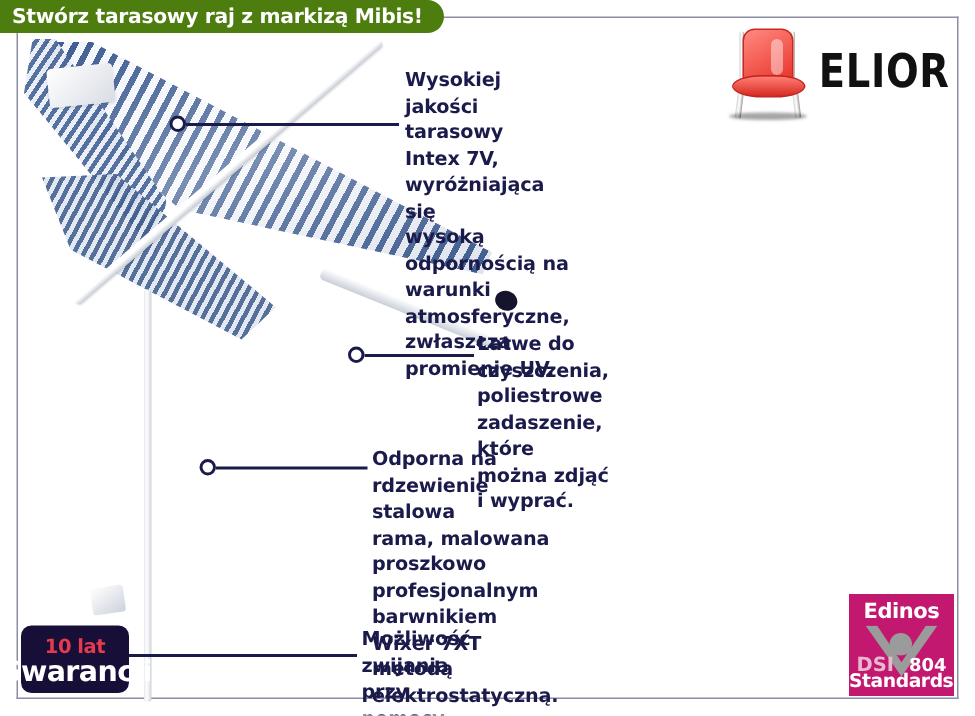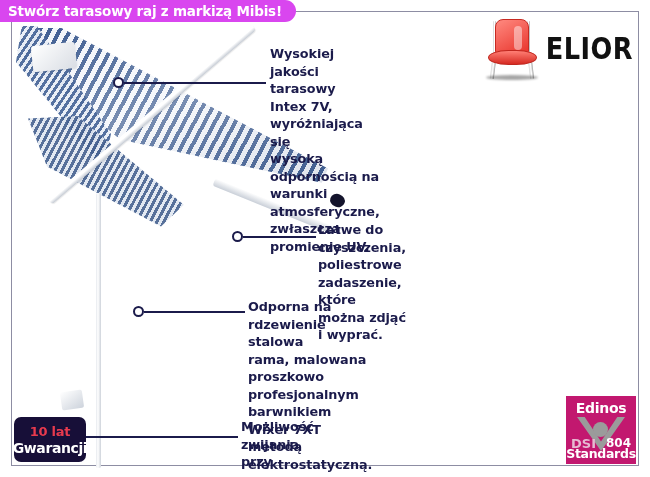--- a/index.html
+++ b/index.html
@@ -19,21 +19,21 @@
   .frame-line{position:absolute;background:#8d8da3;}
   .frame-top{left:11px;top:11px;width:628px;height:1px;}
   .frame-right{left:638px;top:11px;width:1px;height:455px;}
   .frame-bottom{left:11px;top:465px;width:628px;height:1px;}
   .frame-left{left:11px;top:11px;width:1px;height:455px;}
 
   
   .title-bar{
     position:absolute;left:0;top:0;
     height:22px;
-    background:#d946ef;
+    background:#4d7c0f;
     border-radius:0 11px 11px 0;
     padding:0 14px 0 8px;
     display:flex;align-items:center;
     z-index:40;
   }
   .title-bar span{
     color:#ffffff;
     font-size:13.5px;
     font-weight:bold;
     letter-spacing:-0.2px;
@@ -198,21 +198,21 @@
     background:#170f38;
     border-radius:7px;
     display:flex;flex-direction:column;align-items:center;justify-content:center;
     z-index:36;
   }
   .warranty .years{
     color:#e83a4e;font-size:13px;font-weight:bold;line-height:18px;
     letter-spacing:-0.3px;
   }
   .warranty .label{
-    color:#ffffff;font-size:14px;font-weight:bold;line-height:15px;
+    color:#ffffff;font-size:19px;font-weight:bold;line-height:15px;
     letter-spacing:-0.4px;
   }
 
   
   .edinos{
     position:absolute;left:566px;top:396px;width:70px;height:68px;
     background:#c2186f;
     z-index:36;
     overflow:hidden;
   }
@@ -231,21 +231,21 @@
   }
   .edinos .dsi{
     position:absolute;left:5px;top:40px;
     color:#e6b9d1;font-size:13px;font-weight:bold;
   }
   .edinos .num{
     position:absolute;right:5px;top:40px;
     color:#ffffff;font-size:12px;font-weight:bold;
   }
   .edinos .std{
-    position:absolute;bottom:3px;left:0;right:0;text-align:center;
+    position:absolute;bottom:3px;left:0;right:0;text-align:left;
     color:#ffffff;font-size:12.5px;font-weight:bold;letter-spacing:-0.3px;
   }
 </style>
 </head>
 <body>
 
 <div id="infographic">
 
   <div class="frame-line frame-top"></div>
   <div class="frame-line frame-right"></div>

